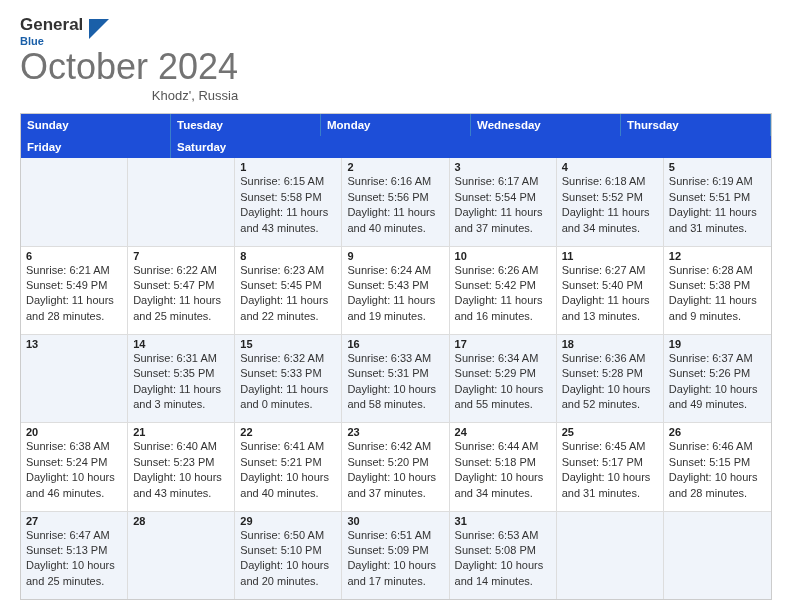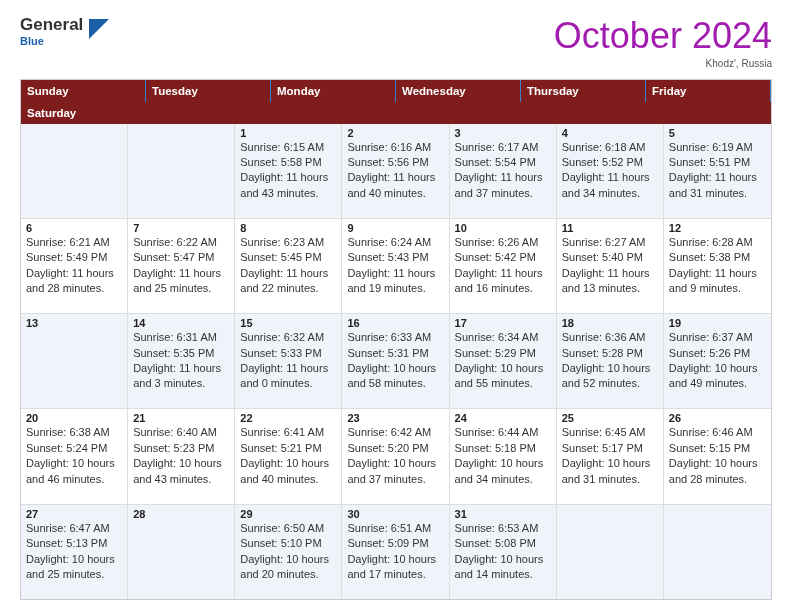--- a/index.html
+++ b/index.html
@@ -15,50 +15,51 @@
       height: 612px;
       padding: 16px 20px 12px 20px;
       display: flex;
       flex-direction: column;
     }
     .header {
       display: flex;
       justify-content: space-between;
       align-items: flex-start;
       margin-bottom: 10px;
+      flex-direction: column;
     }
     .logo {
       display: flex;
       align-items: center;
       gap: 4px;
     }
     .title-block {
       text-align: right;
     }
     .month-title {
       font-size: 36px;
       font-weight: 300;
-      color: #a21caf;
+      color: #737373;
       line-height: 1.1;
     }
     .location {
-      font-size: 10px;
+      font-size: 13px;
       color: #555;
       margin-top: 2px;
     }
     .calendar {
       flex: 1;
       display: flex;
       flex-direction: column;
       border: 1px solid #ccc;
     }
     .cal-header-row {
       display: grid;
-      grid-template-columns: repeat(6, 1fr);
-      background: #7f1d1d;
+      grid-template-columns: repeat(5, 1fr);
+      background: #1d4ed8;
     }
     .cal-header-cell {
       color: #fff;
       font-size: 11.5px;
       font-weight: bold;
       padding: 5px 6px;
       text-align: left;
       border-right: 1px solid #3a7fc8;
     }
     .cal-header-cell:last-child { border-right: none; }

